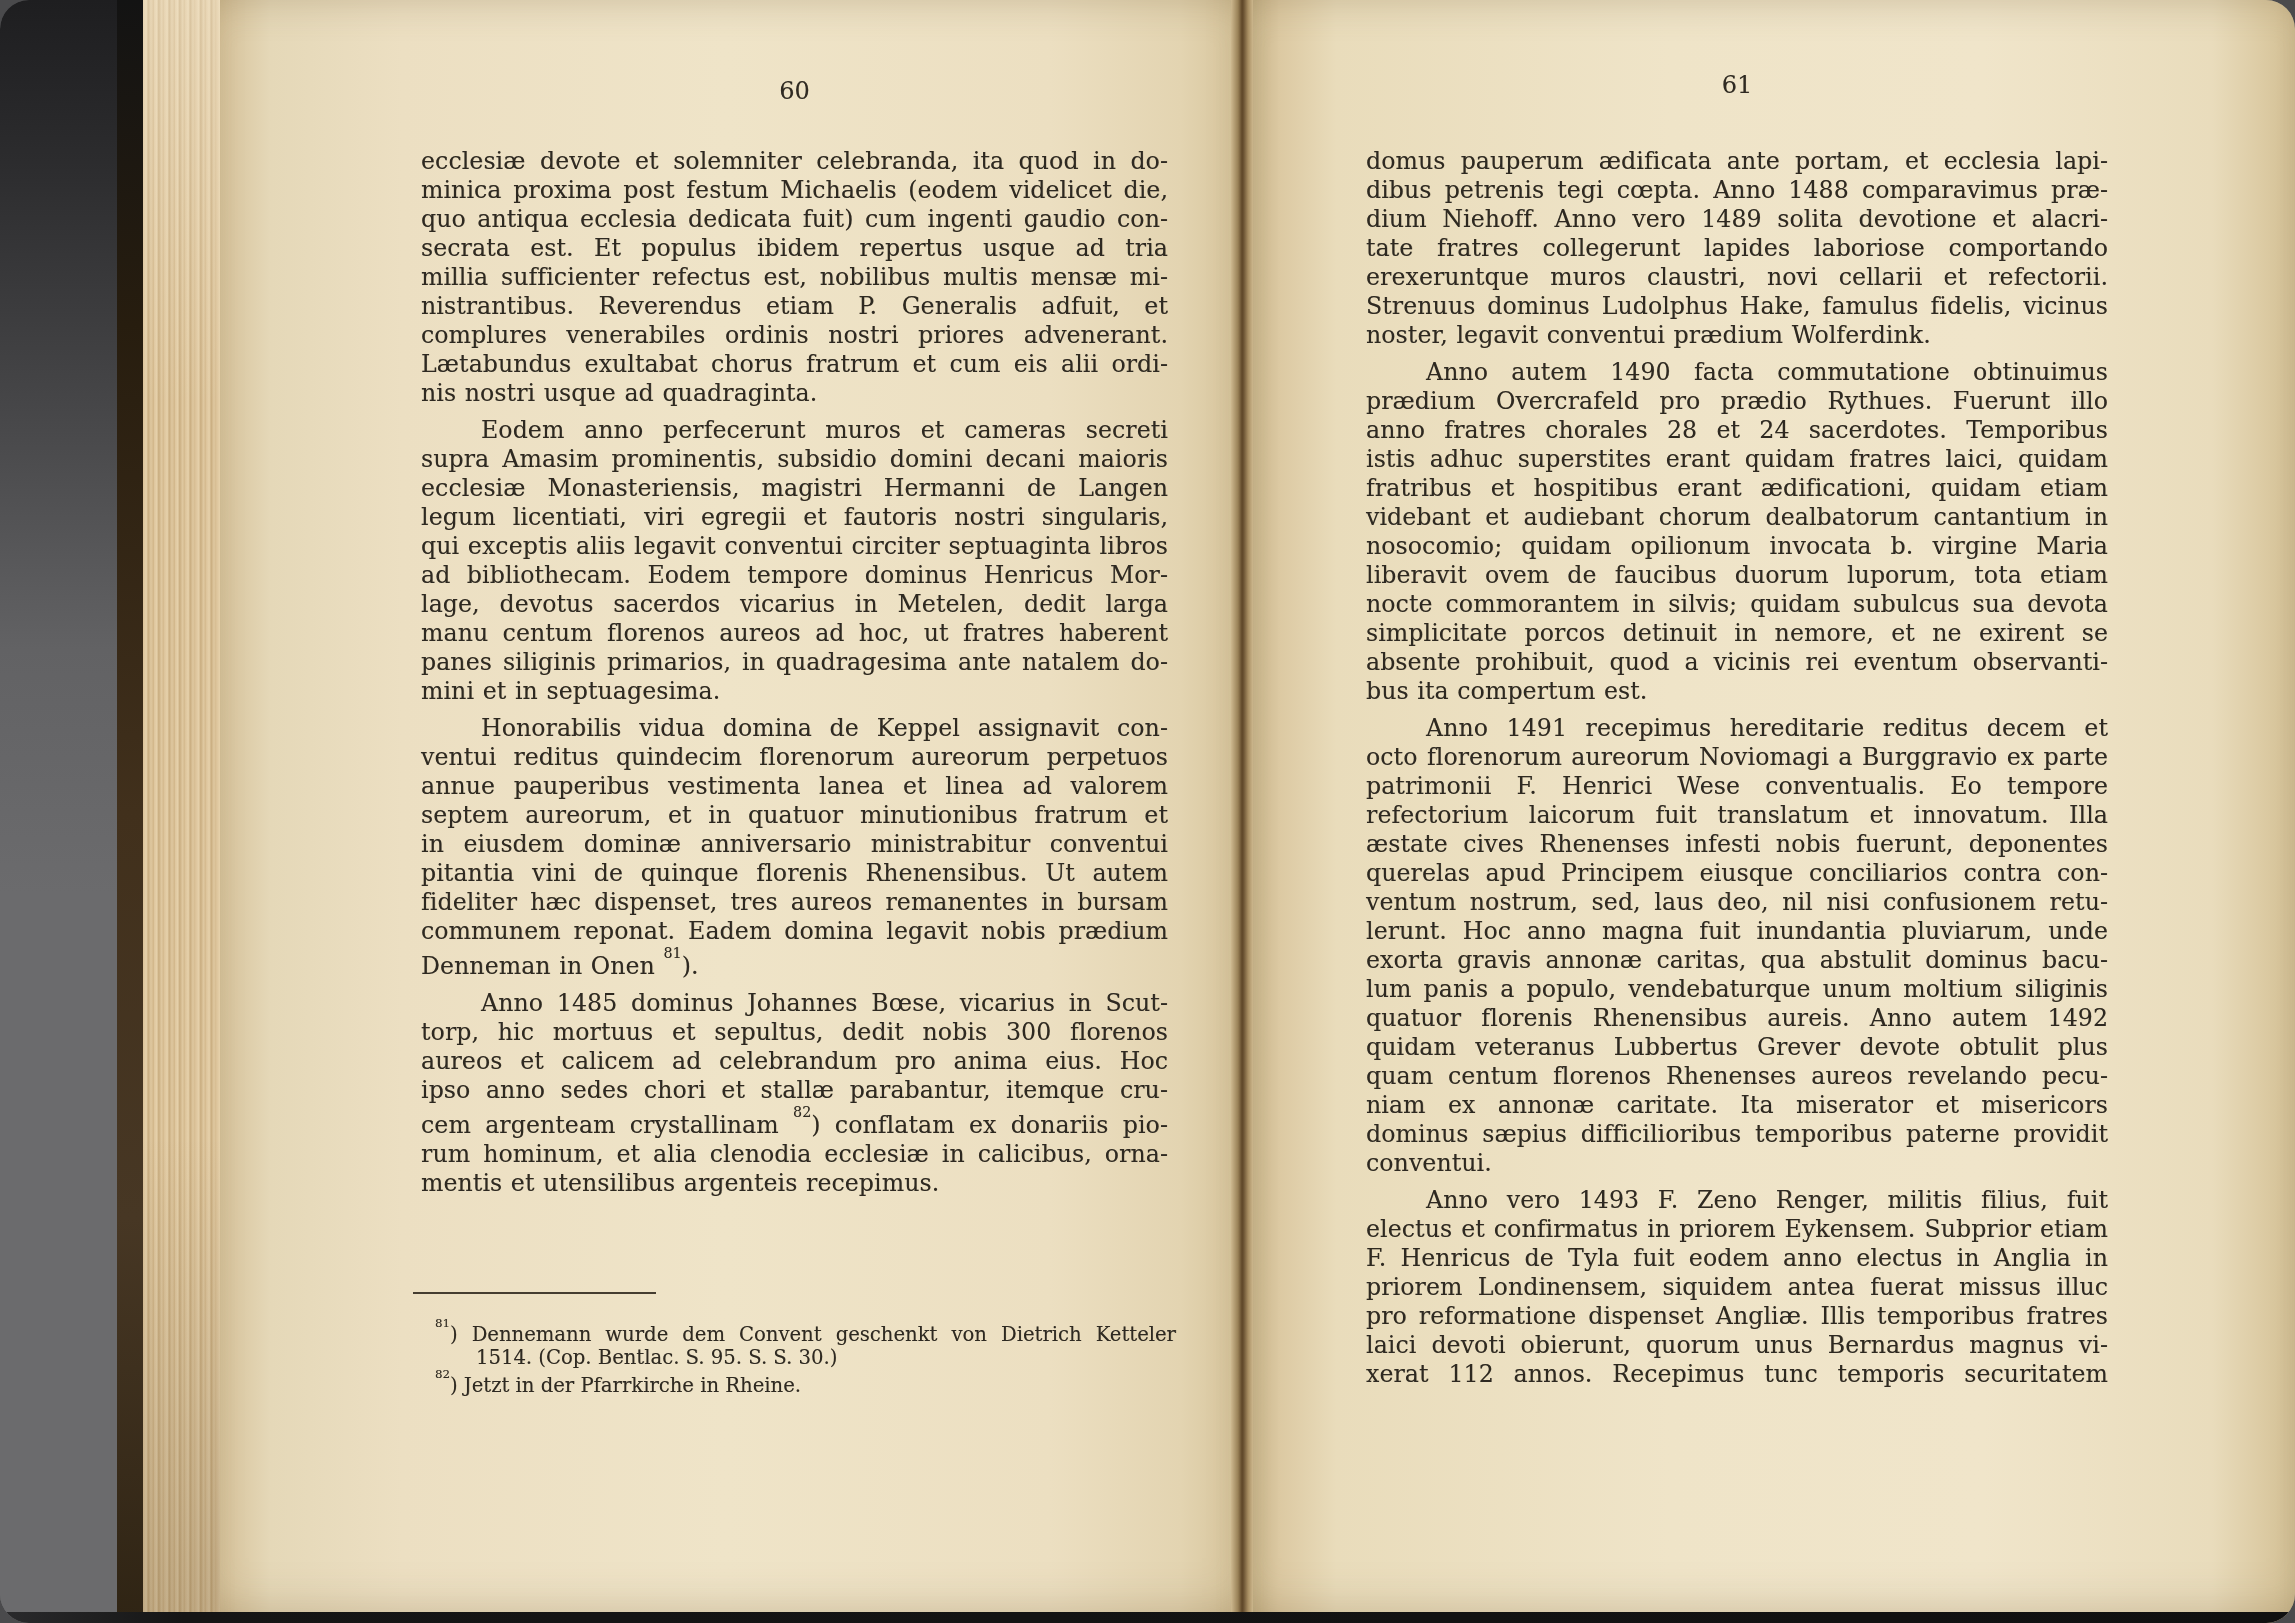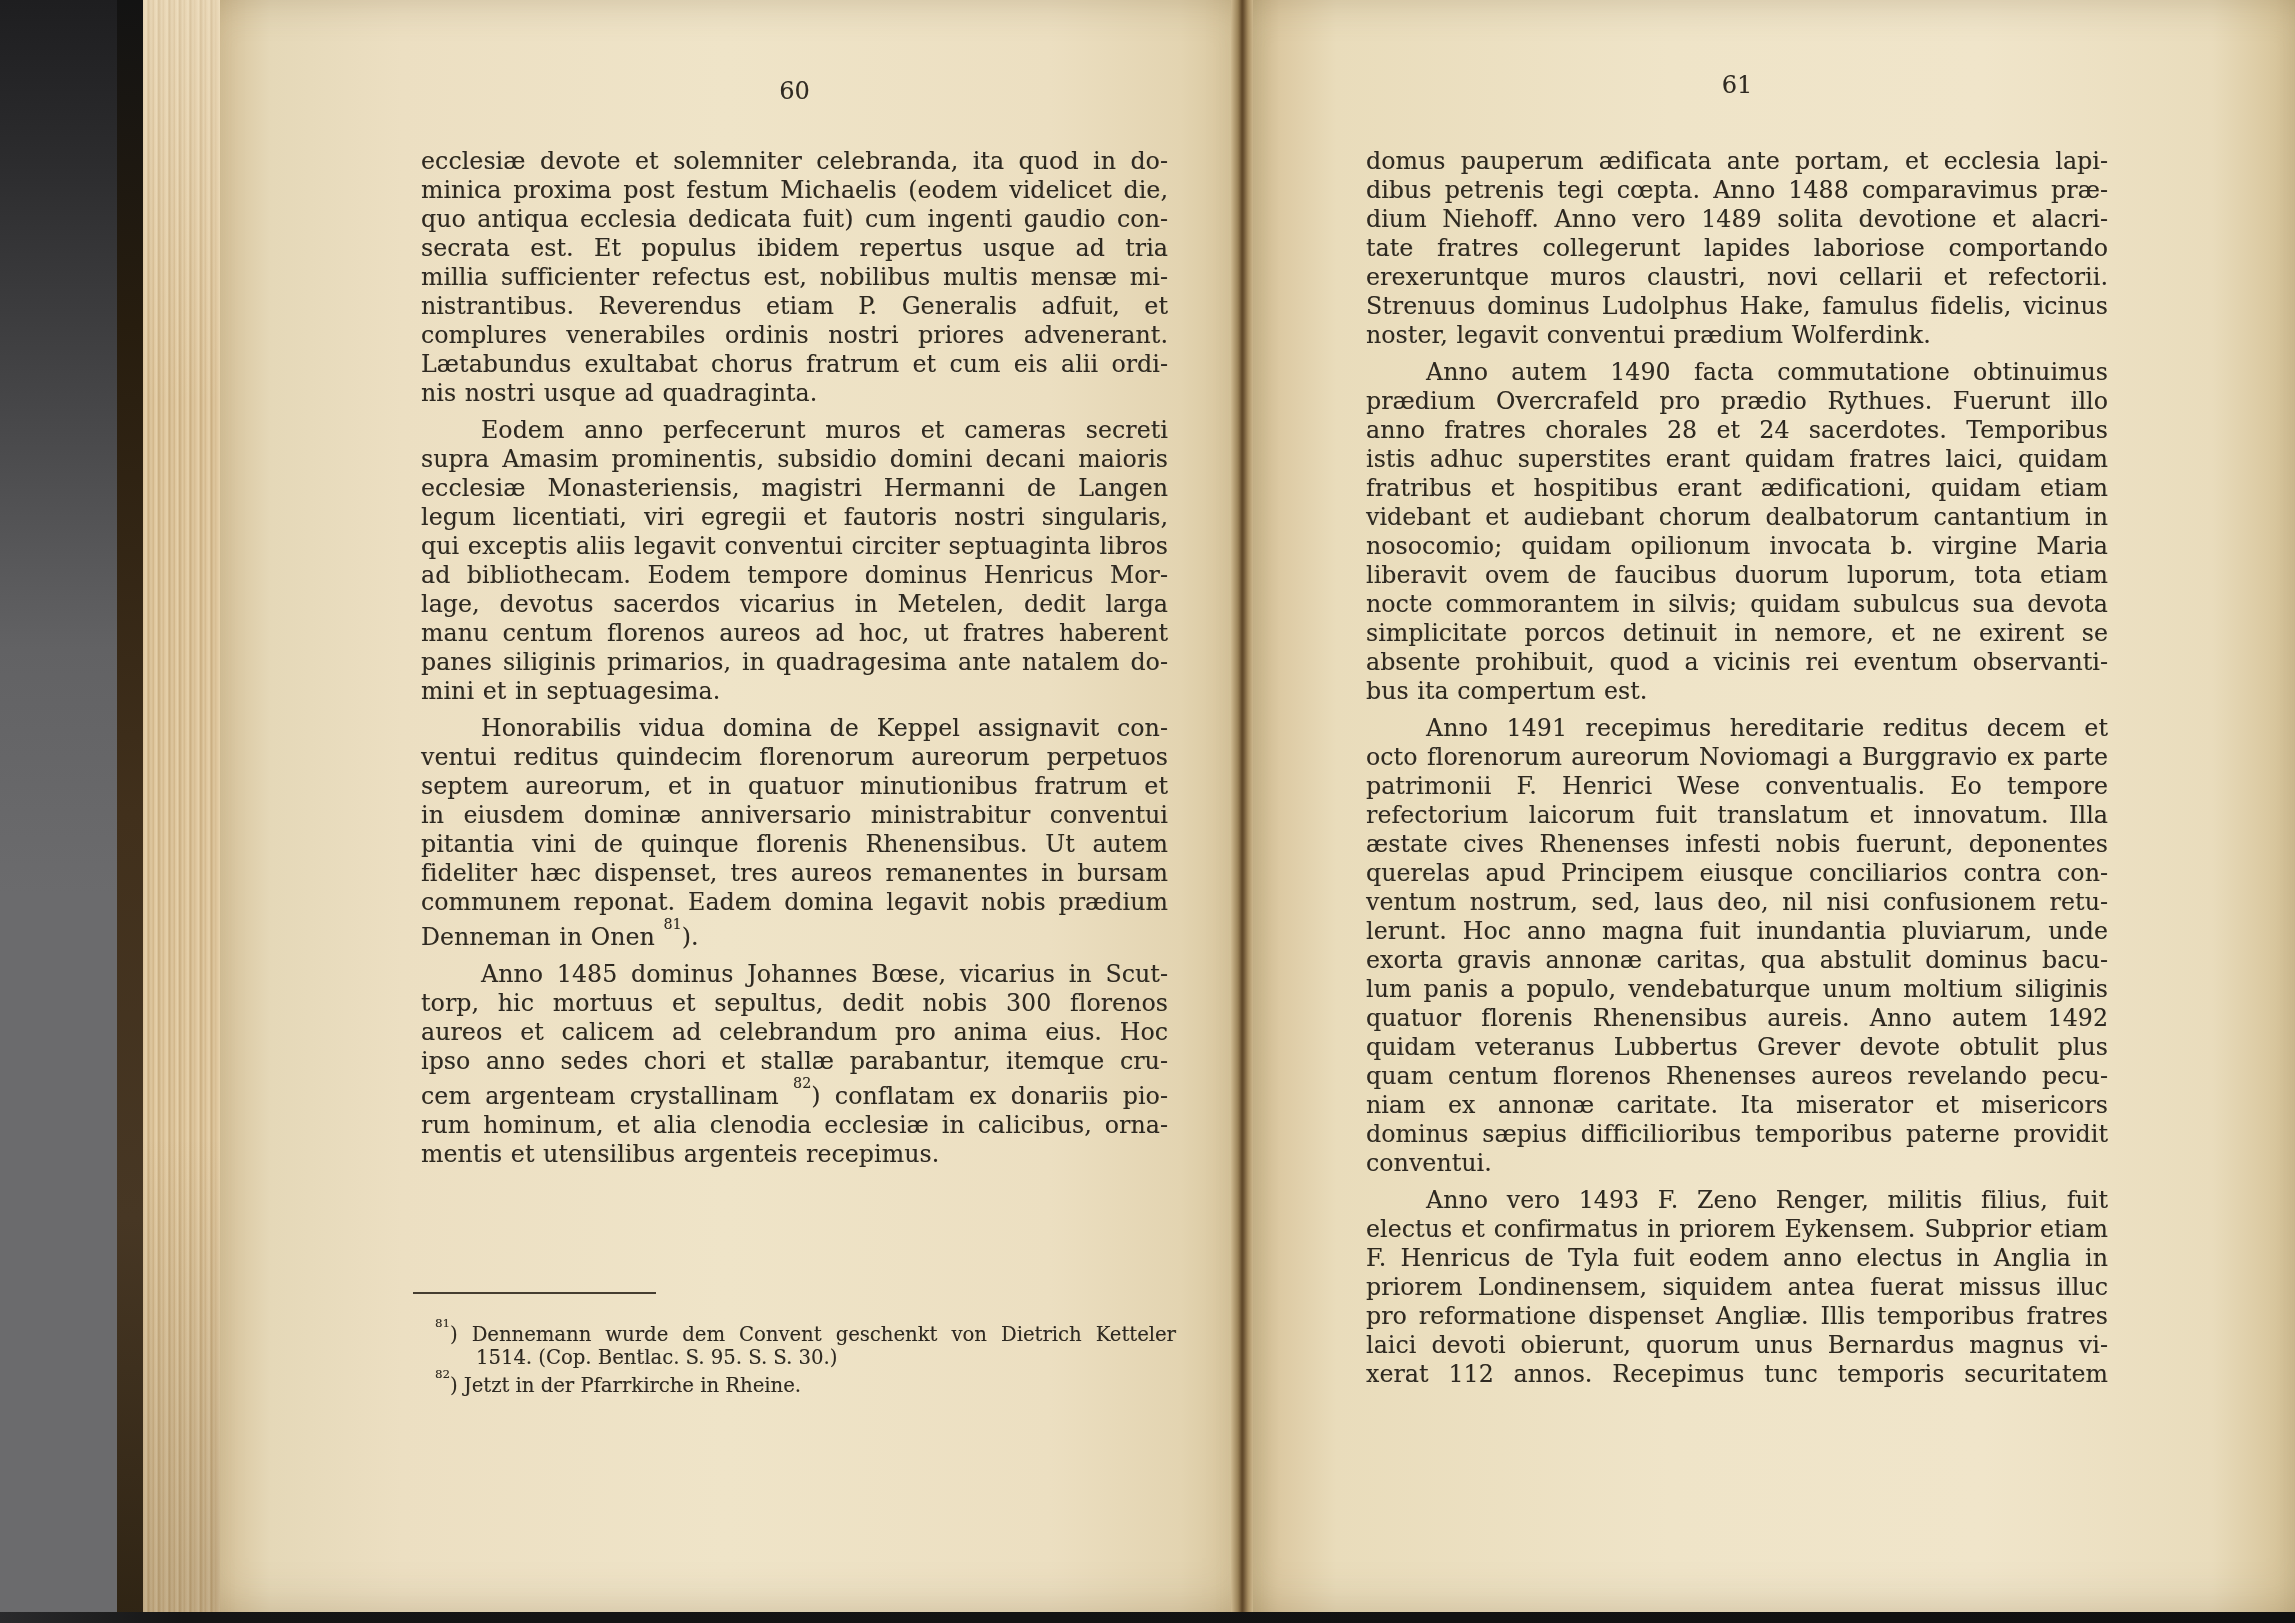--- a/index.html
+++ b/index.html
@@ -2,20 +2,21 @@
 <html style="font-size:10.5px"><head>
 <meta charset="utf-8">
 <style>
   html, body { margin: 0; padding: 0; background: #4a4a4c; }
   .scan {
     position: relative;
     width: 2295px; height: 1623px;
     overflow: hidden;
     background: #6b6b6d;
     font-family: "DejaVu Serif", "Liberation Serif", serif;
+    border-radius: 29px;
   }
   
   .scanner-bg {
     position: absolute; left: 0; top: 0; width: 117px; height: 100%;
     background: linear-gradient(180deg, #1e1e20 0%, #2c2c2e 10%, #48484a 26%, #626264 40%, #6b6b6d 55%, #6b6b6d 100%);
   }
   
   .book-edge {
     position: absolute; left: 117px; top: 0; width: 26px; height: 100%;
     background: linear-gradient(180deg, #131313 0%, #271d0f 20%, #41301c 50%, #473724 75%, #2f2414 100%);
@@ -110,20 +111,21 @@
           <div class="jl">qui exceptis aliis legavit conventui circiter septuaginta libros</div>
           <div class="jl">ad bibliothecam.  Eodem tempore dominus Henricus Mor-</div>
           <div class="jl">lage, devotus sacerdos vicarius in Metelen, dedit larga</div>
           <div class="jl">manu centum florenos aureos ad hoc, ut fratres haberent</div>
           <div class="jl">panes siliginis primarios, in quadragesima ante natalem do-</div>
           <div class="ll">mini et in septuagesima.</div>
         </div>
         <div class="para">
           <div class="jl ind">Honorabilis vidua domina de Keppel assignavit con-</div>
           <div class="jl">ventui reditus quindecim florenorum aureorum perpetuos</div>
+          <div class="jl">annue pauperibus vestimenta lanea et linea ad valorem</div>
           <div class="jl">septem aureorum, et in quatuor minutionibus fratrum et</div>
           <div class="jl">in eiusdem dominæ anniversario ministrabitur conventui</div>
           <div class="jl">pitantia vini de quinque florenis Rhenensibus.  Ut autem</div>
           <div class="jl">fideliter hæc dispenset, tres aureos remanentes in bursam</div>
           <div class="jl">communem reponat.  Eadem domina legavit nobis prædium</div>
           <div class="ll">Denneman in Onen <sup class="sup">81</sup>).</div>
         </div>
         <div class="para">
           <div class="jl ind">Anno 1485 dominus Johannes Bœse, vicarius in Scut-</div>
           <div class="jl">torp, hic mortuus et sepultus, dedit nobis 300 florenos</div>

